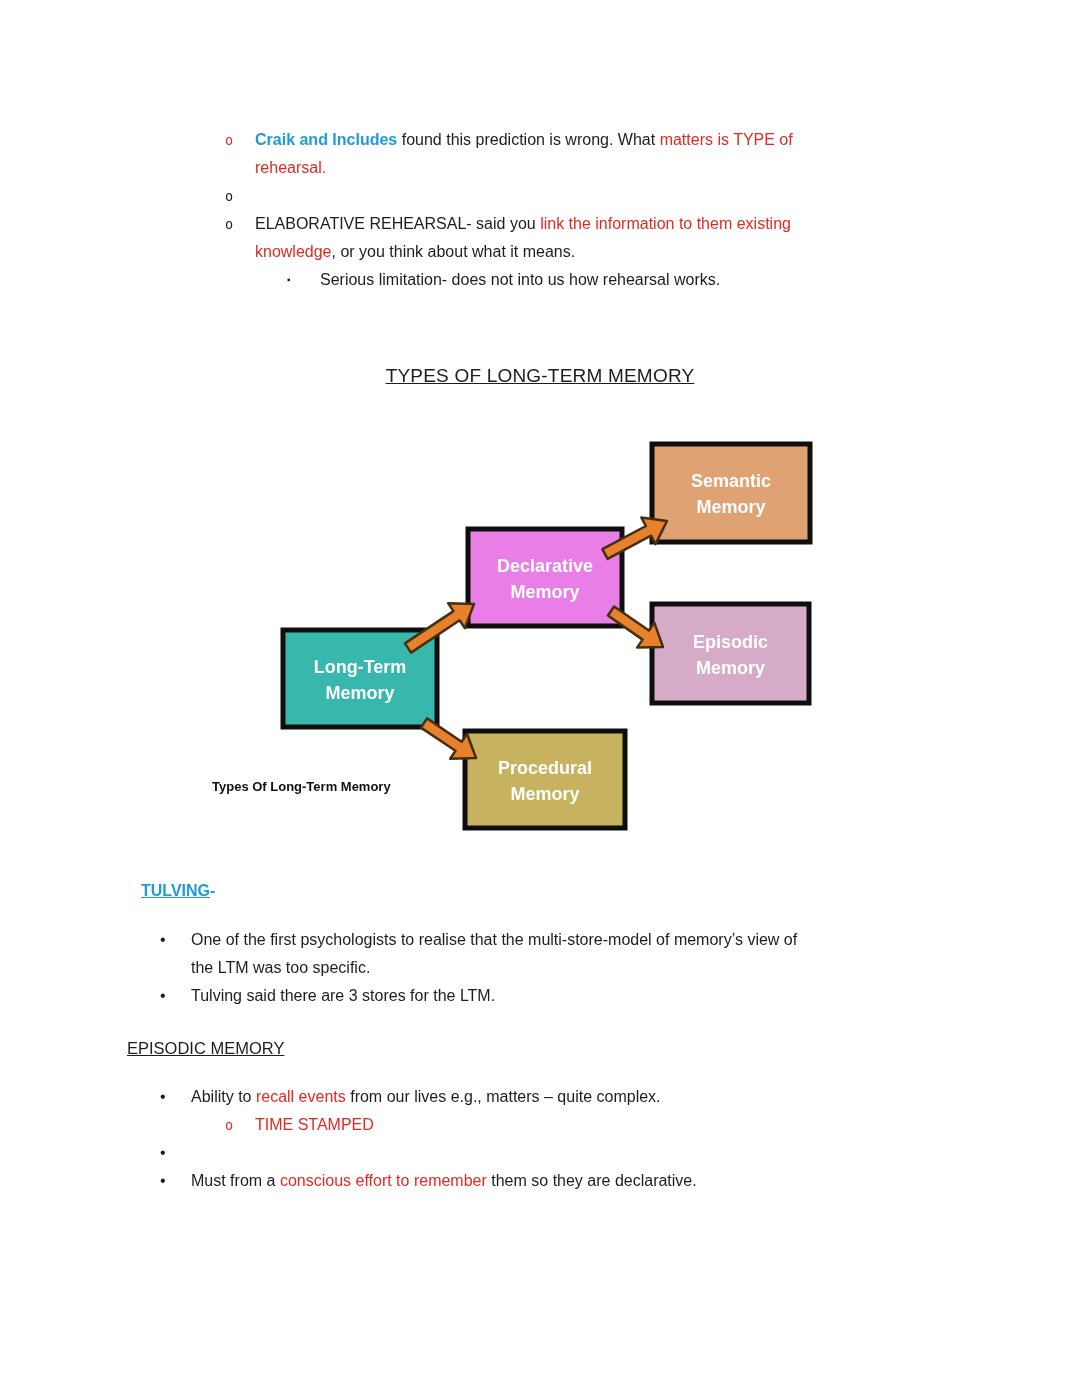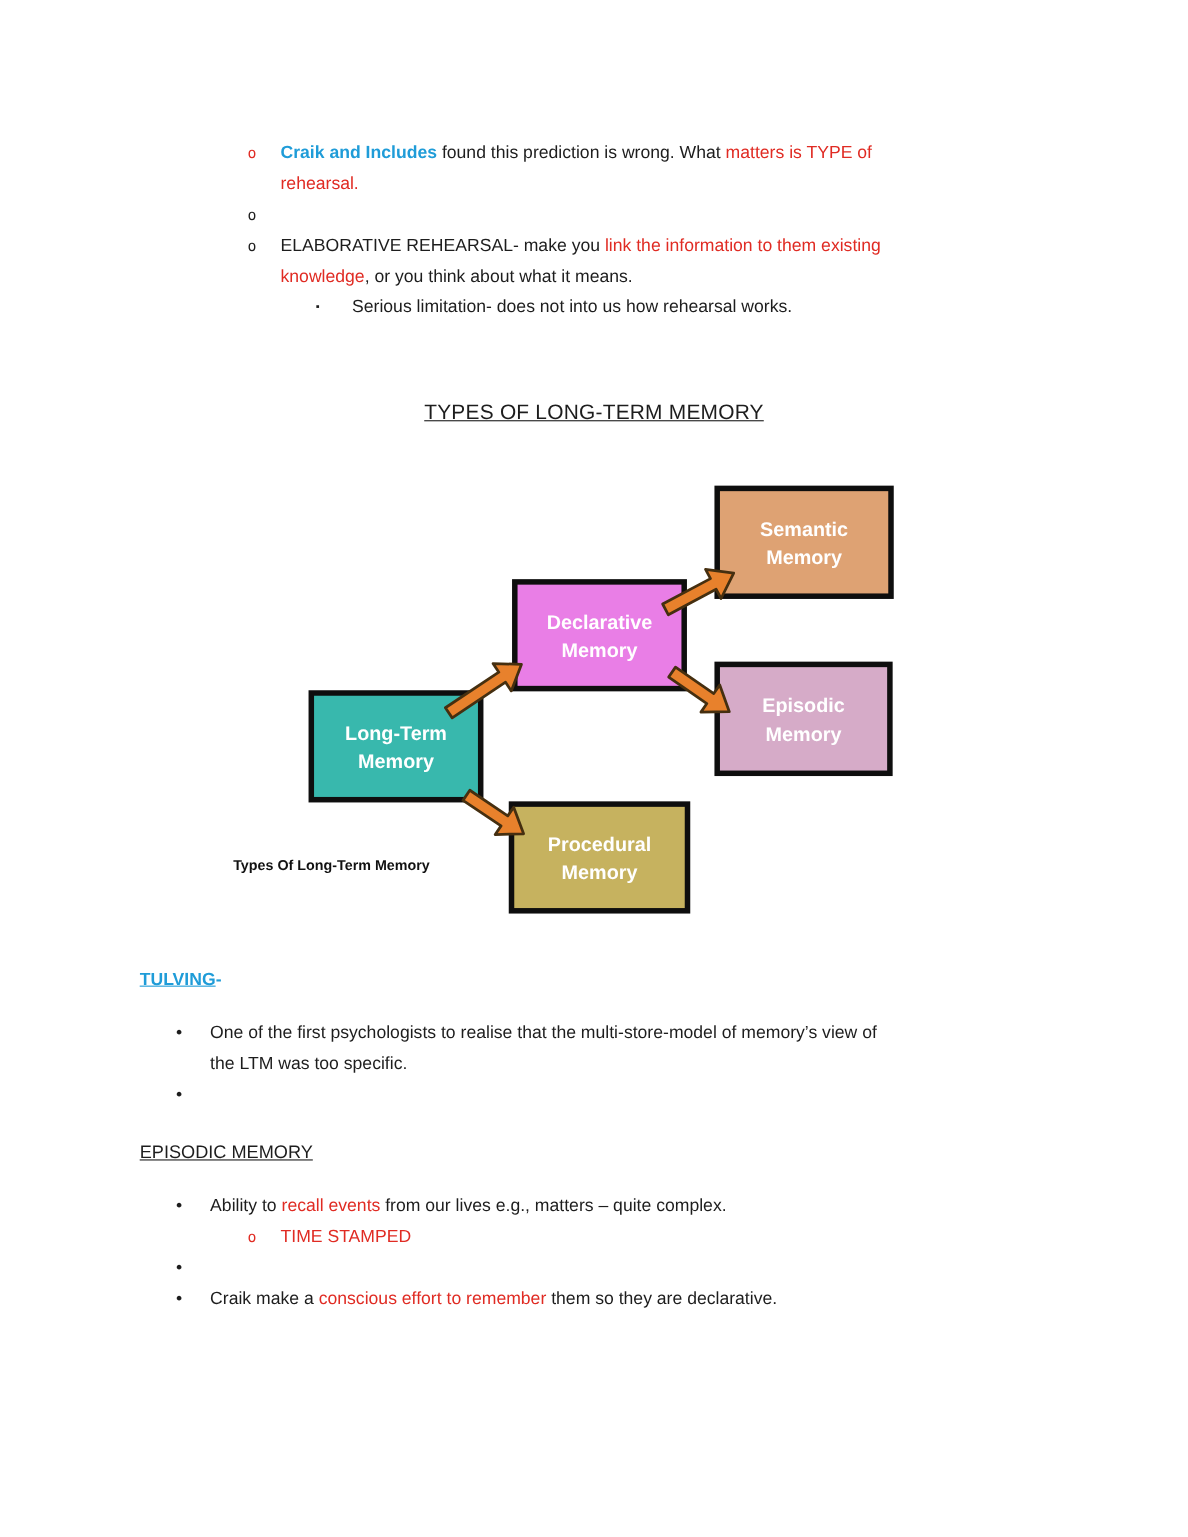--- a/index.html
+++ b/index.html
@@ -37,21 +37,21 @@
   .seg-blue-bold{color:var(--blue);font-weight:700;}
   
   .types-heading{
     margin-top:68px;
     font-size:19px;font-weight:400;line-height:28px;
     text-align:center;text-decoration:underline;
     color:var(--text);letter-spacing:0.2px;
   }
   .sub-heading{font-size:16px;line-height:28px;margin-left:127px;}
   .tulving-heading{margin-top:25px;color:var(--blue);font-weight:700;}
-  .tulving-heading .ul{text-decoration:underline;}
+  .tulving-heading .ul{text-decoration:underline;margin-left:14px;}
   .episodic-heading{margin-top:24px;font-size:16.5px;font-weight:400;color:var(--text);text-decoration:underline;}
   .dot-list{margin-top:21px;}
   
   .diagram{position:relative;margin:42px 0 0 180px;width:680px;height:420px;}
   .diagram svg{position:absolute;left:0;top:0;}
   .diagram-caption{
     position:absolute;left:32px;top:346px;
     font-size:13px;font-weight:700;line-height:18px;color:#111111;
   }
 </style>
@@ -63,21 +63,21 @@
   <div class="o-list">
       <div class="row o1">
         <span class="marker mk-red">o</span>
         <div class="text"><span class="seg-blue-bold">Craik and Includes </span><span class="seg-plain">found this prediction is wrong. What </span><span class="seg-red">matters is TYPE of</span><br><span class="seg-red">rehearsal.</span></div>
       </div>
       <div class="row o1">
         <span class="marker mk-black">o</span>
       </div>
       <div class="row o1">
         <span class="marker mk-black">o</span>
-        <div class="text"><span class="seg-plain">ELABORATIVE REHEARSAL- make you </span><span class="seg-red">link the information to them existing</span><br><span class="seg-red">knowledge</span><span class="seg-plain">, or you think about what it means.</span></div>
+        <div class="text"><span class="seg-plain">ELABORATIVE REHEARSAL- said you </span><span class="seg-red">link the information to them existing</span><br><span class="seg-red">knowledge</span><span class="seg-plain">, or you think about what it means.</span></div>
       </div>
       <div class="row sq">
         <span class="marker mk-black">▪</span>
         <div class="text"><span class="seg-plain">Serious limitation- does not into us how rehearsal works.</span></div>
       </div>
     </div>
 
   <h1 class="types-heading">TYPES OF LONG-TERM MEMORY</h1>
 
   <div class="diagram">
@@ -117,36 +117,37 @@
 
   <h2 class="sub-heading tulving-heading"><span class="ul">TULVING</span><span>-</span></h2>
 
   <div class="dot-list">
       <div class="row b1">
         <span class="marker mk-black">•</span>
         <div class="text"><span class="seg-plain">One of the first psychologists to realise that the multi-store-model of memory’s view of</span><br><span class="seg-plain">the LTM was too specific.</span></div>
       </div>
       <div class="row b1">
         <span class="marker mk-black">•</span>
+        <div class="text"><span class="seg-plain">Tulving said there are 3 stores for the LTM.</span></div>
       </div>
     </div>
 
   <h2 class="sub-heading episodic-heading">EPISODIC MEMORY</h2>
 
   <div class="dot-list">
       <div class="row b1">
         <span class="marker mk-black">•</span>
         <div class="text"><span class="seg-plain">Ability to </span><span class="seg-red">recall events </span><span class="seg-plain">from our lives e.g., matters – quite complex.</span></div>
       </div>
       <div class="row o2">
         <span class="marker mk-red">o</span>
         <div class="text"><span class="seg-red">TIME STAMPED</span></div>
       </div>
       <div class="row b1">
         <span class="marker mk-black">•</span>
       </div>
       <div class="row b1">
         <span class="marker mk-black">•</span>
-        <div class="text"><span class="seg-plain">Craik make a </span><span class="seg-red">conscious effort to remember </span><span class="seg-plain">them so they are declarative.</span></div>
+        <div class="text"><span class="seg-plain">Must from a </span><span class="seg-red">conscious effort to remember </span><span class="seg-plain">them so they are declarative.</span></div>
       </div>
     </div>
 
 </div>
 
 </body></html>

